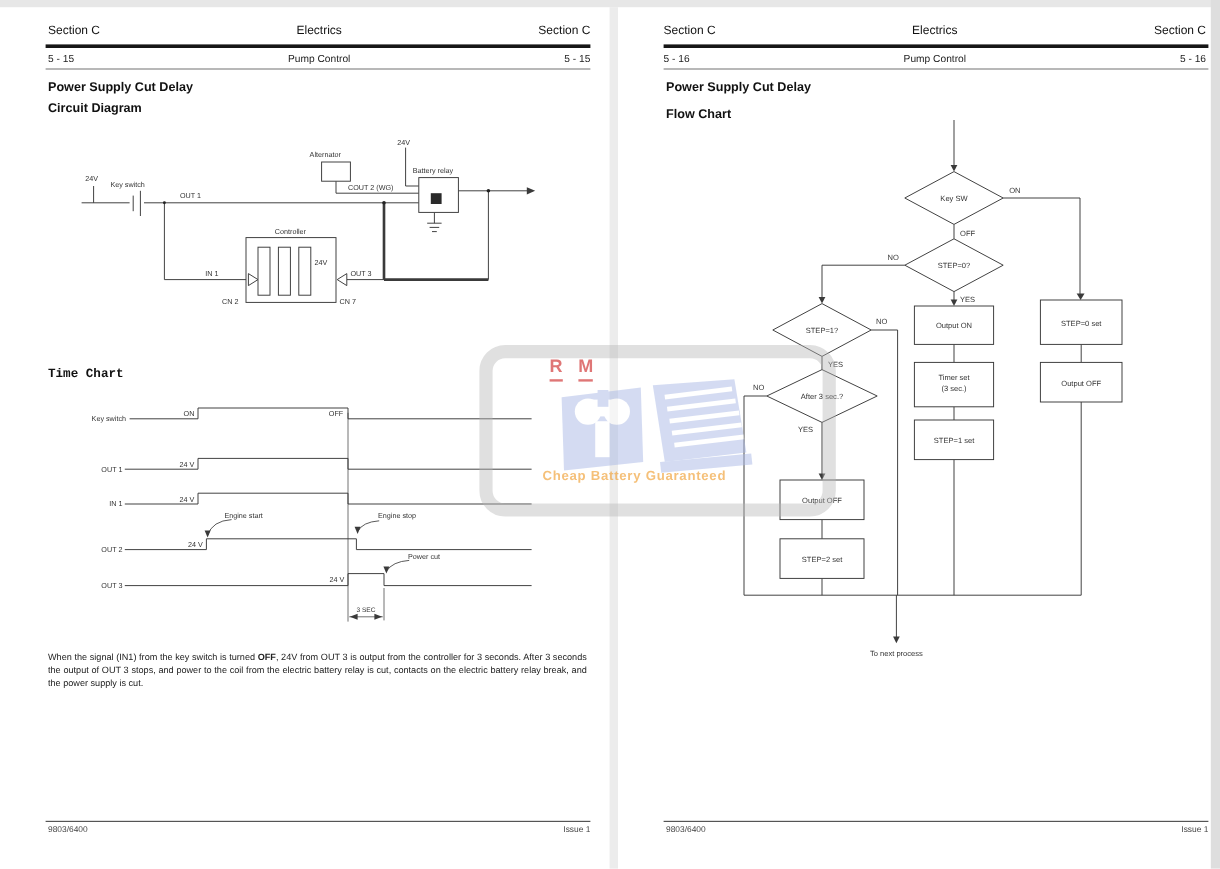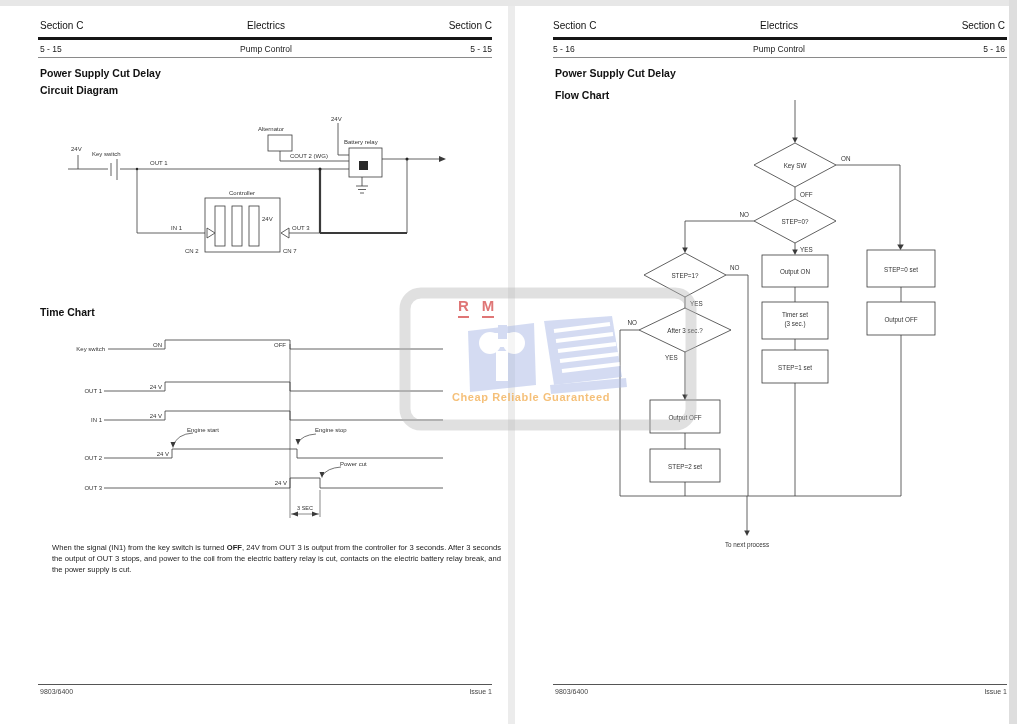--- a/index.html
+++ b/index.html
@@ -11,21 +11,21 @@
   .edge-top{left:0;top:0;width:1017px;height:6px;background:#e7e7e7;}
   .edge-right{left:1009px;top:0;width:8px;height:724px;background:#dedede;}
   .page-divider{left:508px;top:6px;width:7px;height:718px;background:#ececec;}
   .hdr-row1{top:20px;width:452px;font-size:10px;color:#111;}
   .hdr-title{font-weight:normal;text-align:center;}
   .hdr-right{text-align:right;}
   .rule-thick{height:2.5px;background:#161616;}
   .rule-thin{height:1px;background:#8a8a8a;}
   .hdr-row2{top:44px;width:452px;font-size:8.5px;color:#222;}
   .heading{font-weight:bold;font-size:10.5px;color:#111;}
-  .para{font-size:7.6px;line-height:1.42;text-align:justify;color:#222;width:449px;margin-left:12px;}
+  .para{font-size:7.6px;line-height:1.42;text-align:justify;color:#222;width:449px;}
   .footer-text{font-size:7px;color:#444;width:452px;}
   .footer-right{text-align:right;}
   svg{position:absolute;left:0;top:0;}
   svg text{font-family:"Liberation Sans","DejaVu Sans",sans-serif;fill:#333;}
   .wm-letters{display:flex;gap:13px;font-size:15px;font-weight:bold;color:rgba(214,80,80,0.78);}
   .wm-letters span{border-bottom:2px solid rgba(214,80,80,0.78);padding-bottom:1px;line-height:1.1;}
   .wm-tagline{font-size:11px;font-weight:bold;letter-spacing:0.6px;color:rgba(240,162,58,0.68);white-space:nowrap;}
 </style>
 </head>
 <body>
@@ -39,21 +39,21 @@
   <div class="abs hdr-row1 hdr-title" style="left:40px;">Electrics</div>
   <div class="abs hdr-row1 hdr-right" style="left:40px;">Section C</div>
   <div class="abs rule-thick" style="left:38px;top:37px;width:454px;"></div>
   <div class="abs hdr-row2" style="left:40px;">5 - 15</div>
   <div class="abs hdr-row2 hdr-title" style="left:40px;font-weight:normal;">Pump Control</div>
   <div class="abs hdr-row2 hdr-right" style="left:40px;">5 - 15</div>
   <div class="abs rule-thin" style="left:38px;top:57px;width:454px;"></div>
 
   <div class="abs heading" style="left:40px;top:67px;">Power Supply Cut Delay</div>
   <div class="abs heading" style="left:40px;top:84px;">Circuit Diagram</div>
-  <div class="abs heading" style="left:40px;top:306px;">Time Chart</div>
+  <div class="abs heading" style="left:40px;top:306px;font-family:Liberation Mono, monospace;">Time Chart</div>
 
   <div class="abs para" style="left:40px;top:543px;">
     <span>When the signal (IN1) from the key switch is turned </span><b>OFF</b><span>, 24V from OUT 3 is output from the controller for 3 seconds. After 3 seconds the output of OUT 3 stops, and power to the coil from the electric battery relay is cut, contacts on the electric battery relay break, and the power supply is cut.</span>
   </div>
 
   <div class="abs rule-thin" style="left:38px;top:684px;width:454px;background:#555;"></div>
   <div class="abs footer-text" style="left:40px;top:688px;">9803/6400</div>
   <div class="abs footer-text footer-right" style="left:40px;top:688px;">Issue 1</div>
 </div>
 
@@ -235,14 +235,14 @@
       </g>
       <g fill="#ffffff">
         <circle cx="30" cy="30" r="11"></circle>
         <circle cx="54" cy="30" r="11"></circle>
         <rect x="28" y="20" width="28" height="14"></rect>
         <rect x="36" y="38" width="12" height="30"></rect>
       </g>
       <rect x="38" y="12" width="9" height="14" fill="#aab9e6"></rect>
     </g>
   </svg>
-  <div class="abs wm-tagline" style="left:452px;top:391px;">Cheap Reliable Guaranteed</div>
+  <div class="abs wm-tagline" style="left:452px;top:391px;">Cheap Battery Guaranteed</div>
 </div>
 
 </body></html>

